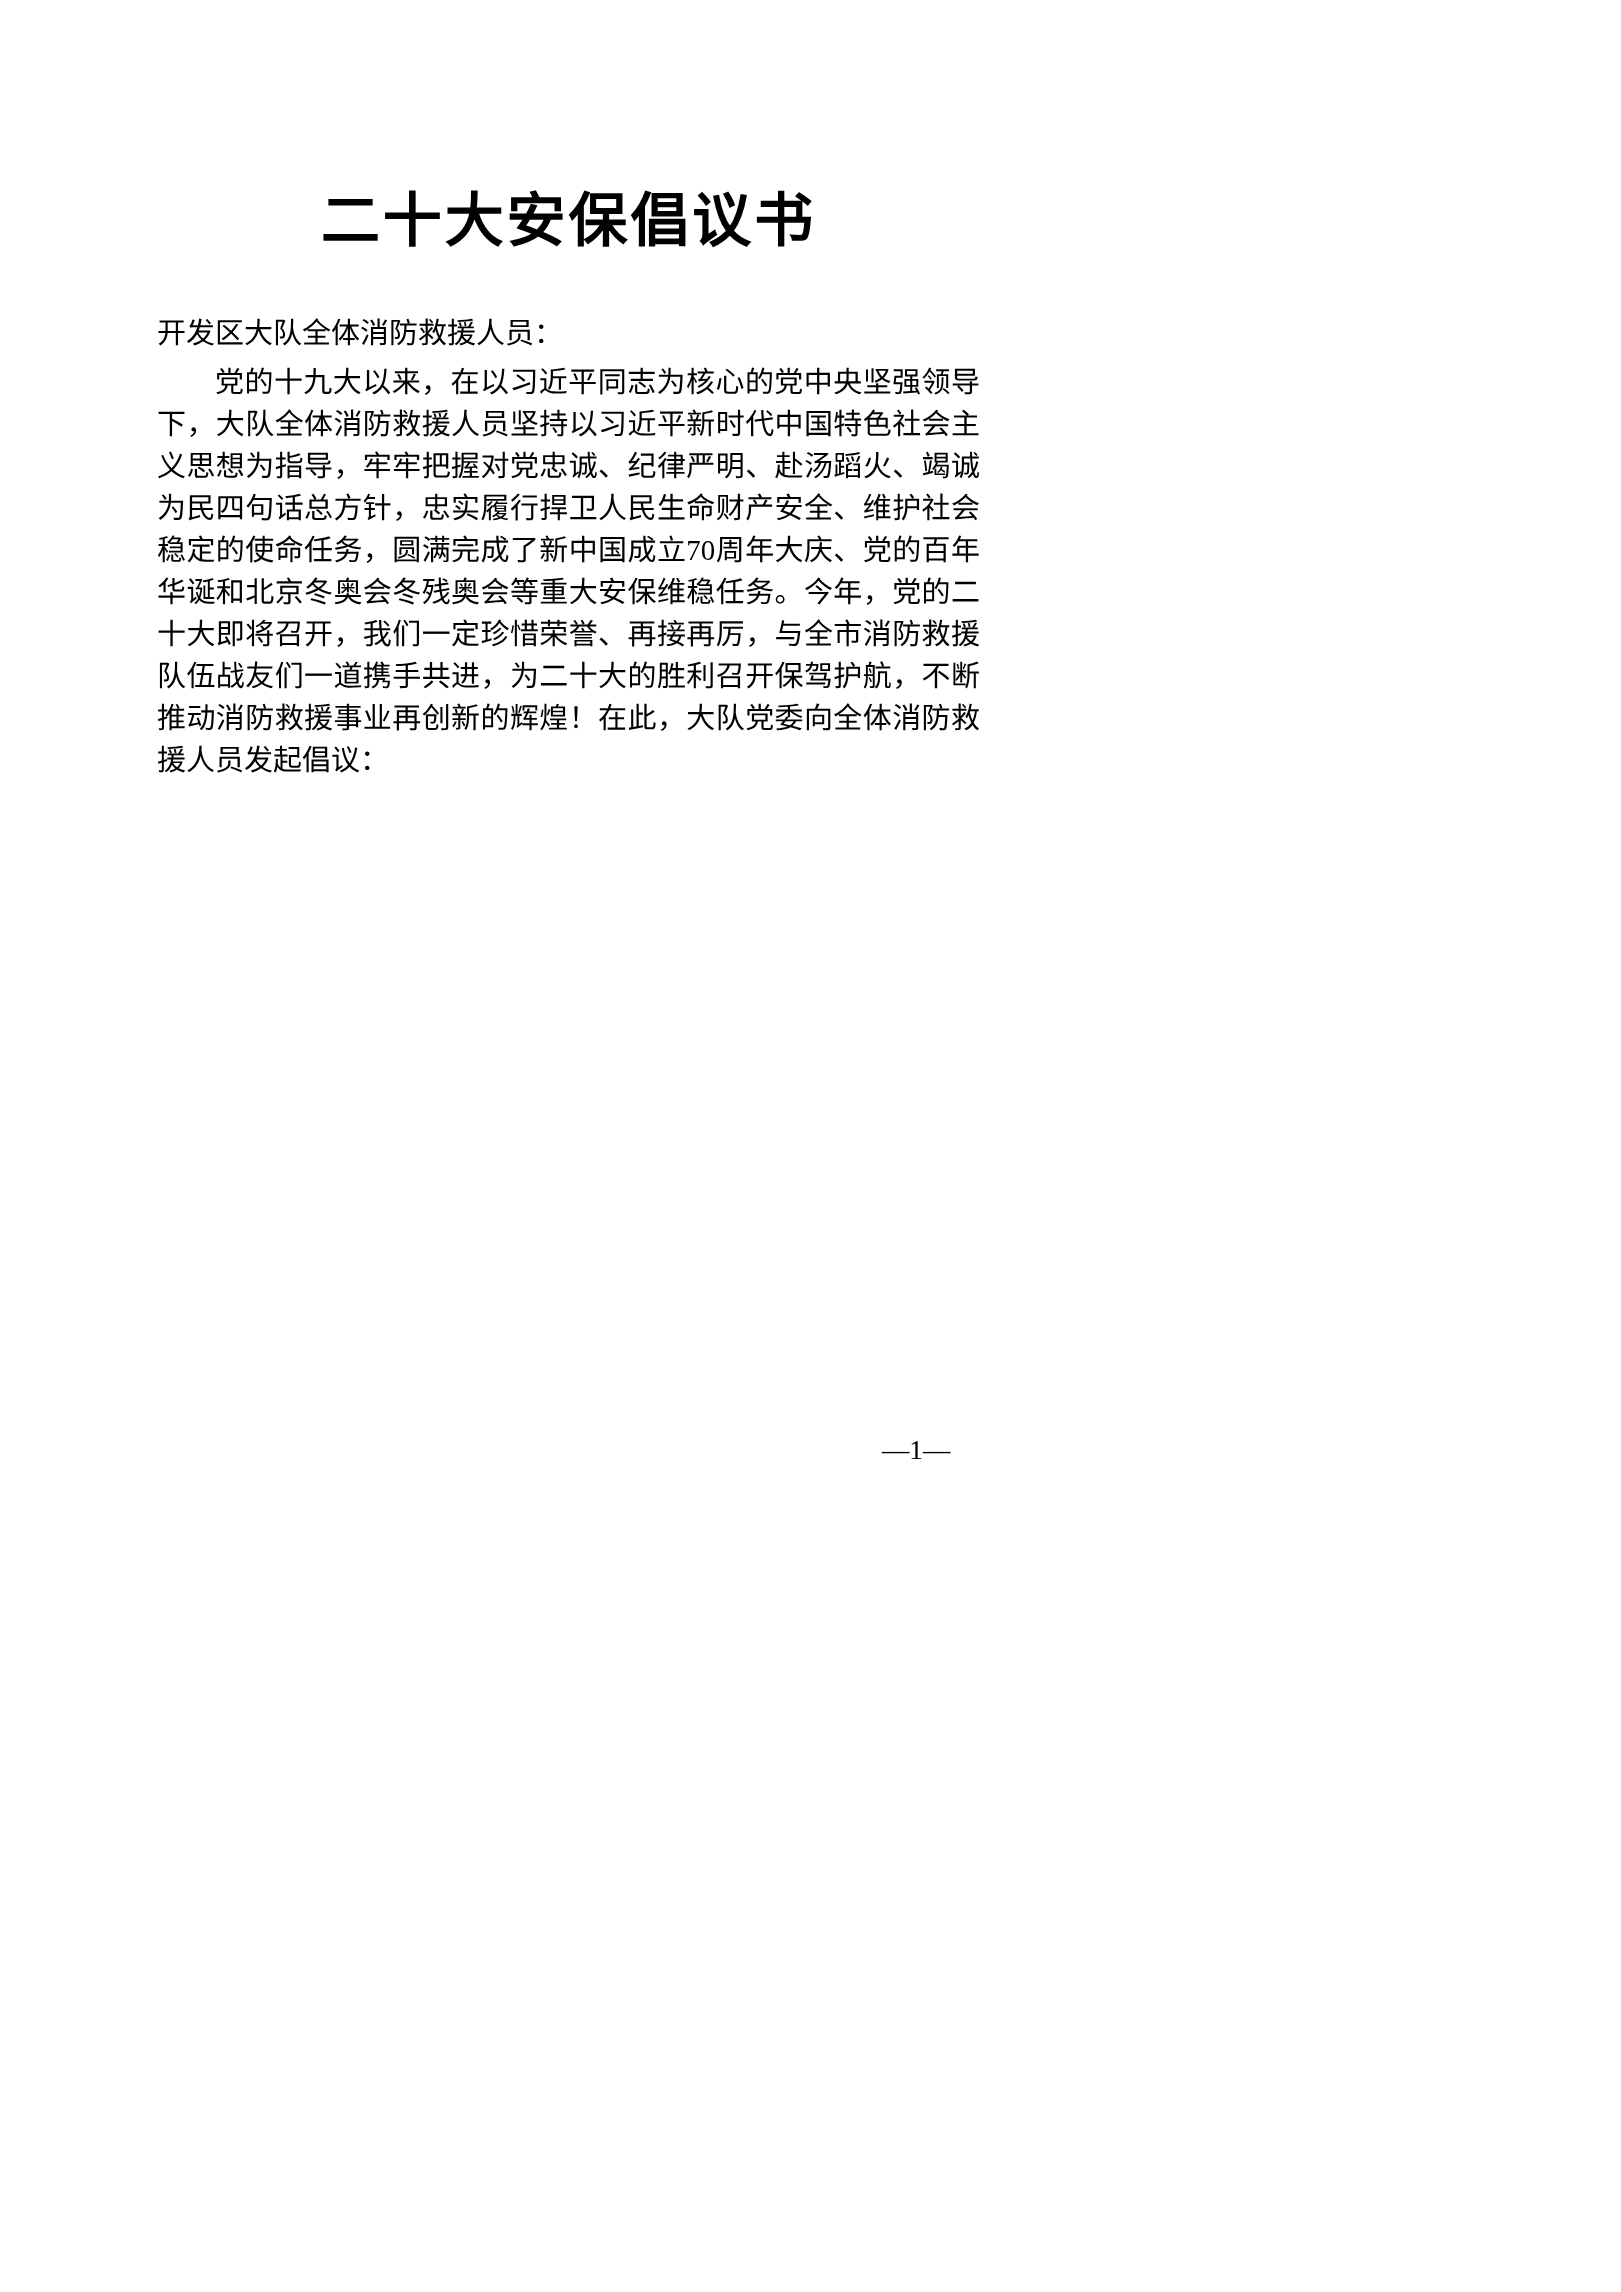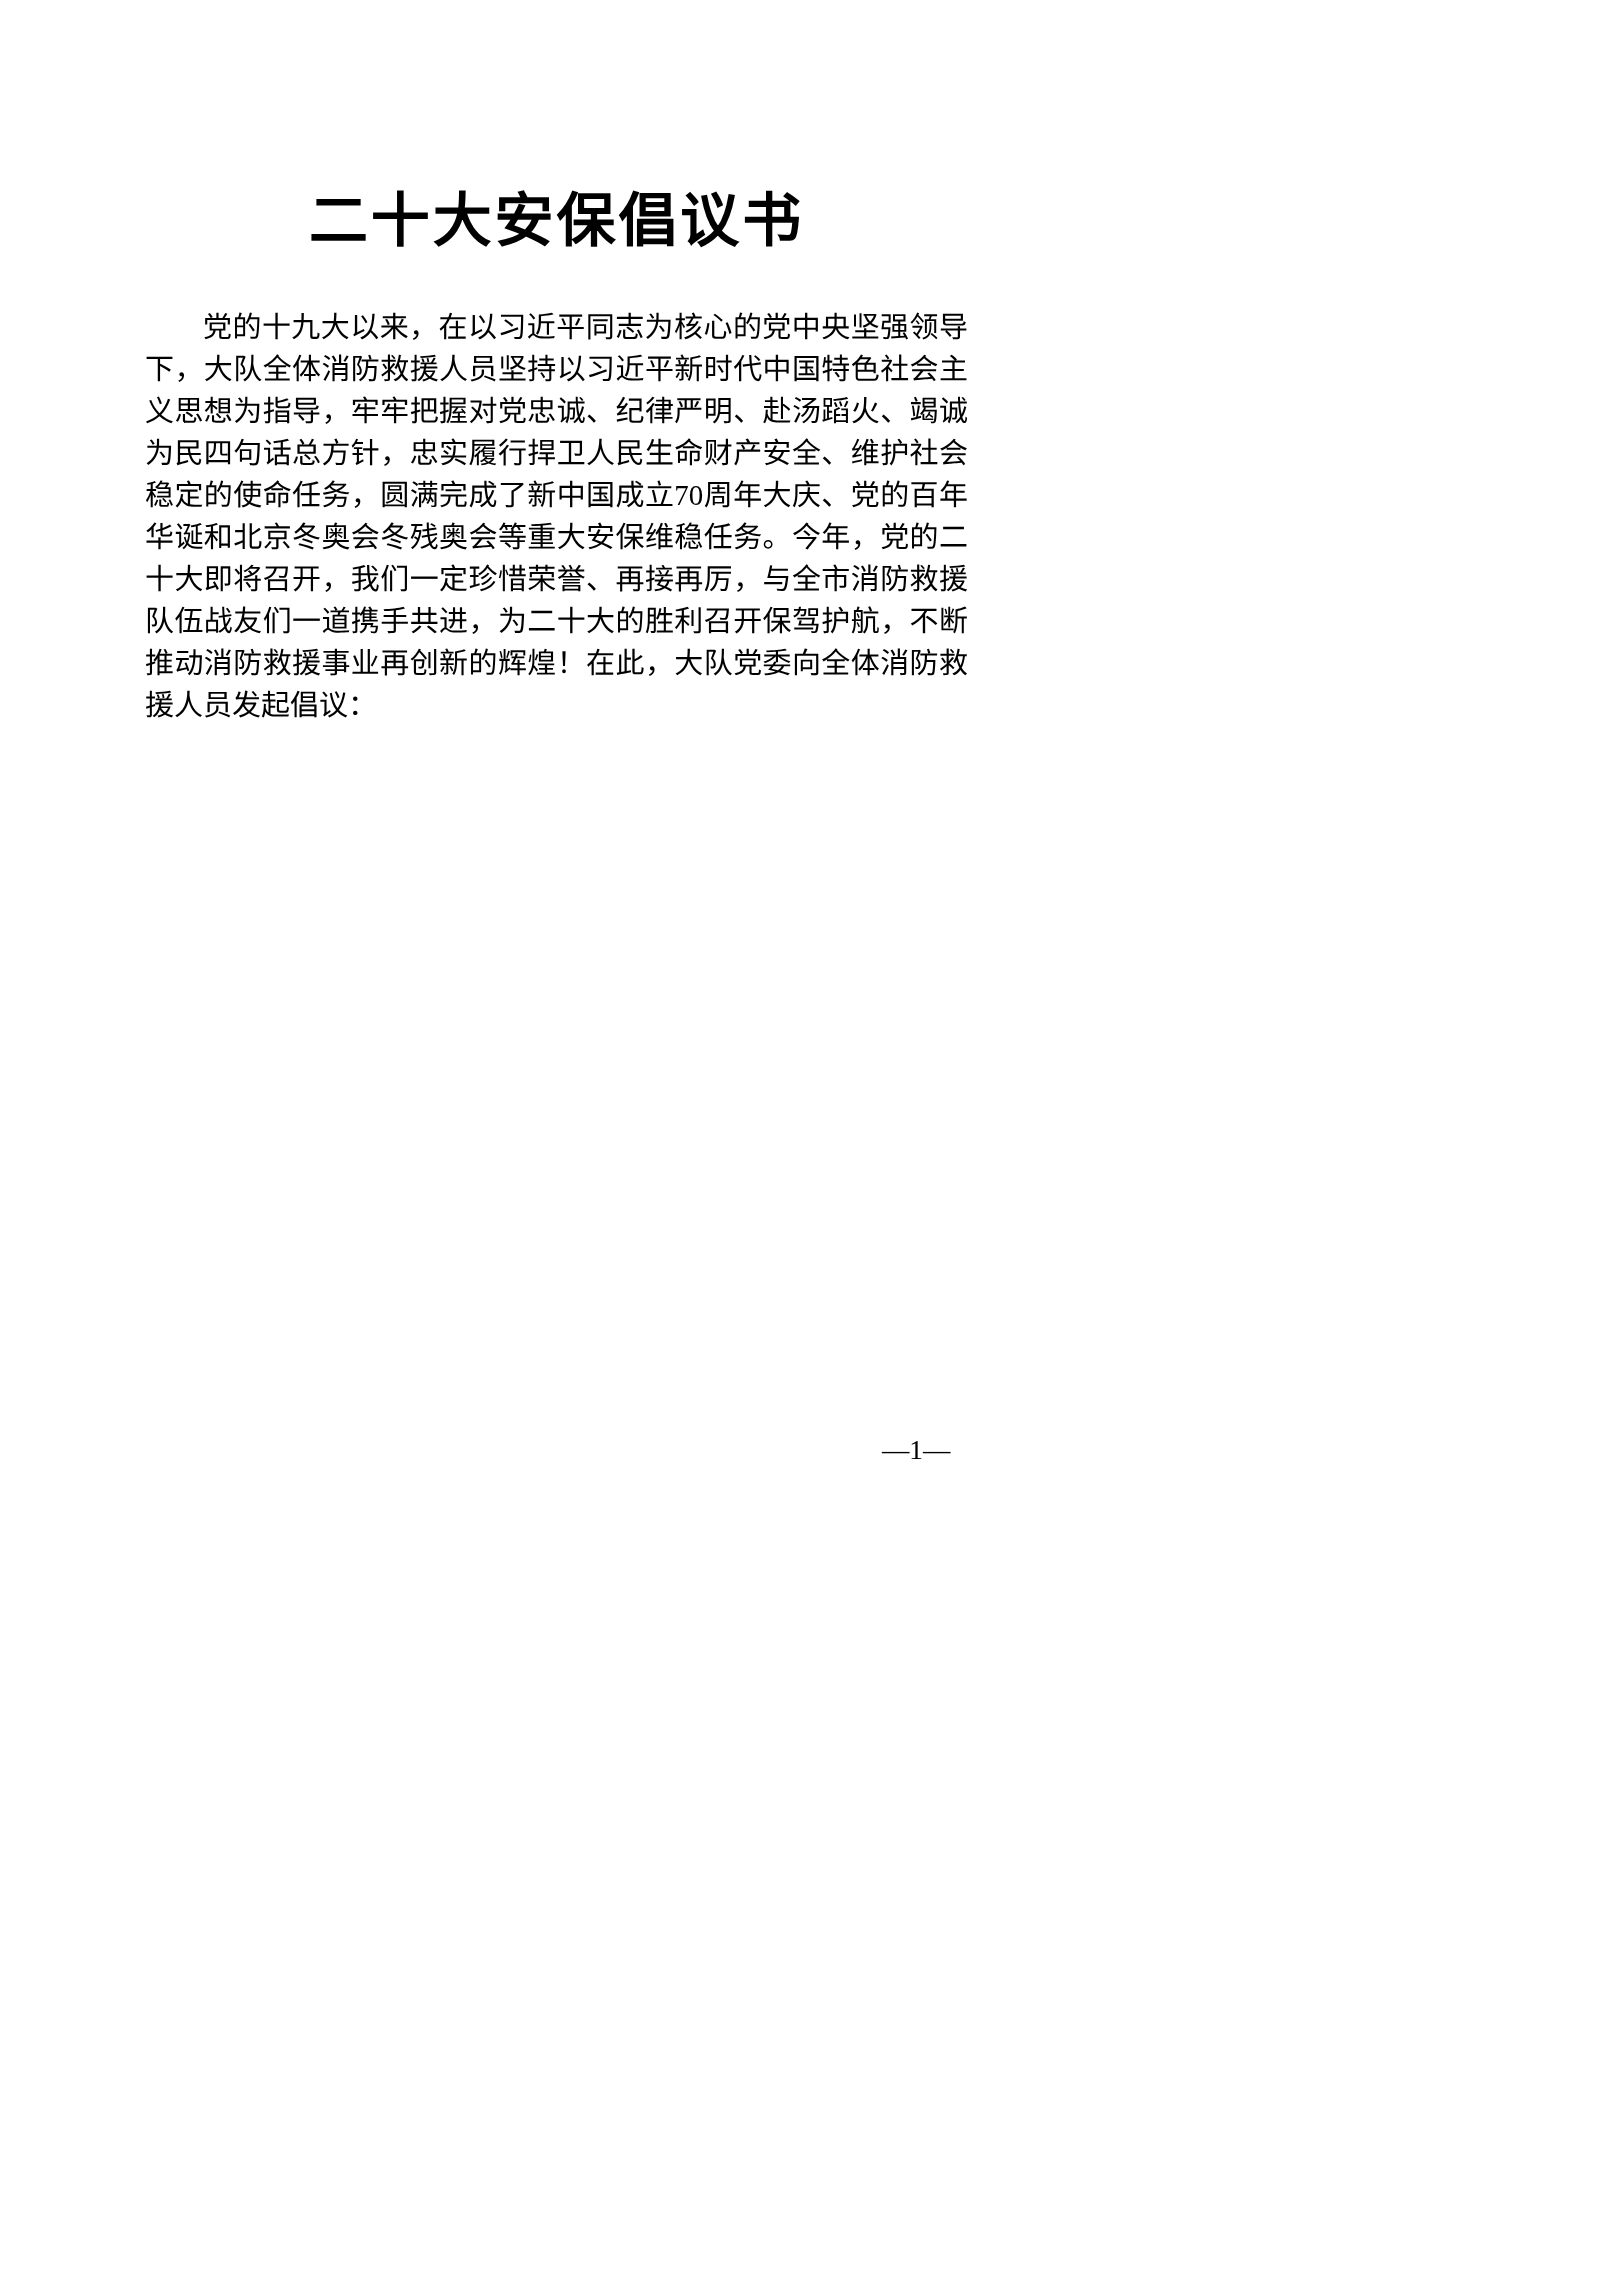--- a/index.html
+++ b/index.html
@@ -15,21 +15,21 @@
     overflow: hidden;
     font-family: "Liberation Serif", serif;
   }
   .page {
     position: absolute;
     inset: 0;
     background: #ffffff;
   }
   .content {
     position: absolute;
-    left: 145px;
+    left: 157px;
     top: 186px;
     width: 823px;
   }
   .doc-title {
     font-family: "Liberation Sans", sans-serif;
     font-weight: 700;
     font-size: 59px;
     line-height: 71px;
     letter-spacing: 2.9px;
     text-align: center;
@@ -61,17 +61,18 @@
     font-size: 27.4px;
     line-height: 35px;
   }
 </style>
 </head>
 <body>
 
 <div class="page">
   <div class="content">
     <h1 class="doc-title">二十大安保倡议书</h1>
+    <p class="salutation">开发区大队全体消防救援人员：</p>
     <p class="para">党的十九大以来，在以习近平同志为核心的党中央坚强领导下，大队全体消防救援人员坚持以习近平新时代中国特色社会主义思想为指导，牢牢把握对党忠诚、纪律严明、赴汤蹈火、竭诚为民四句话总方针，忠实履行捍卫人民生命财产安全、维护社会稳定的使命任务，圆满完成了新中国成立70周年大庆、党的百年华诞和北京冬奥会冬残奥会等重大安保维稳任务。今年，党的二十大即将召开，我们一定珍惜荣誉、再接再厉，与全市消防救援队伍战友们一道携手共进，为二十大的胜利召开保驾护航，不断推动消防救援事业再创新的辉煌！在此，大队党委向全体消防救援人员发起倡议：</p>
   </div>
   <div class="page-footer">—1—</div>
 </div>
 
 
 </body></html>

